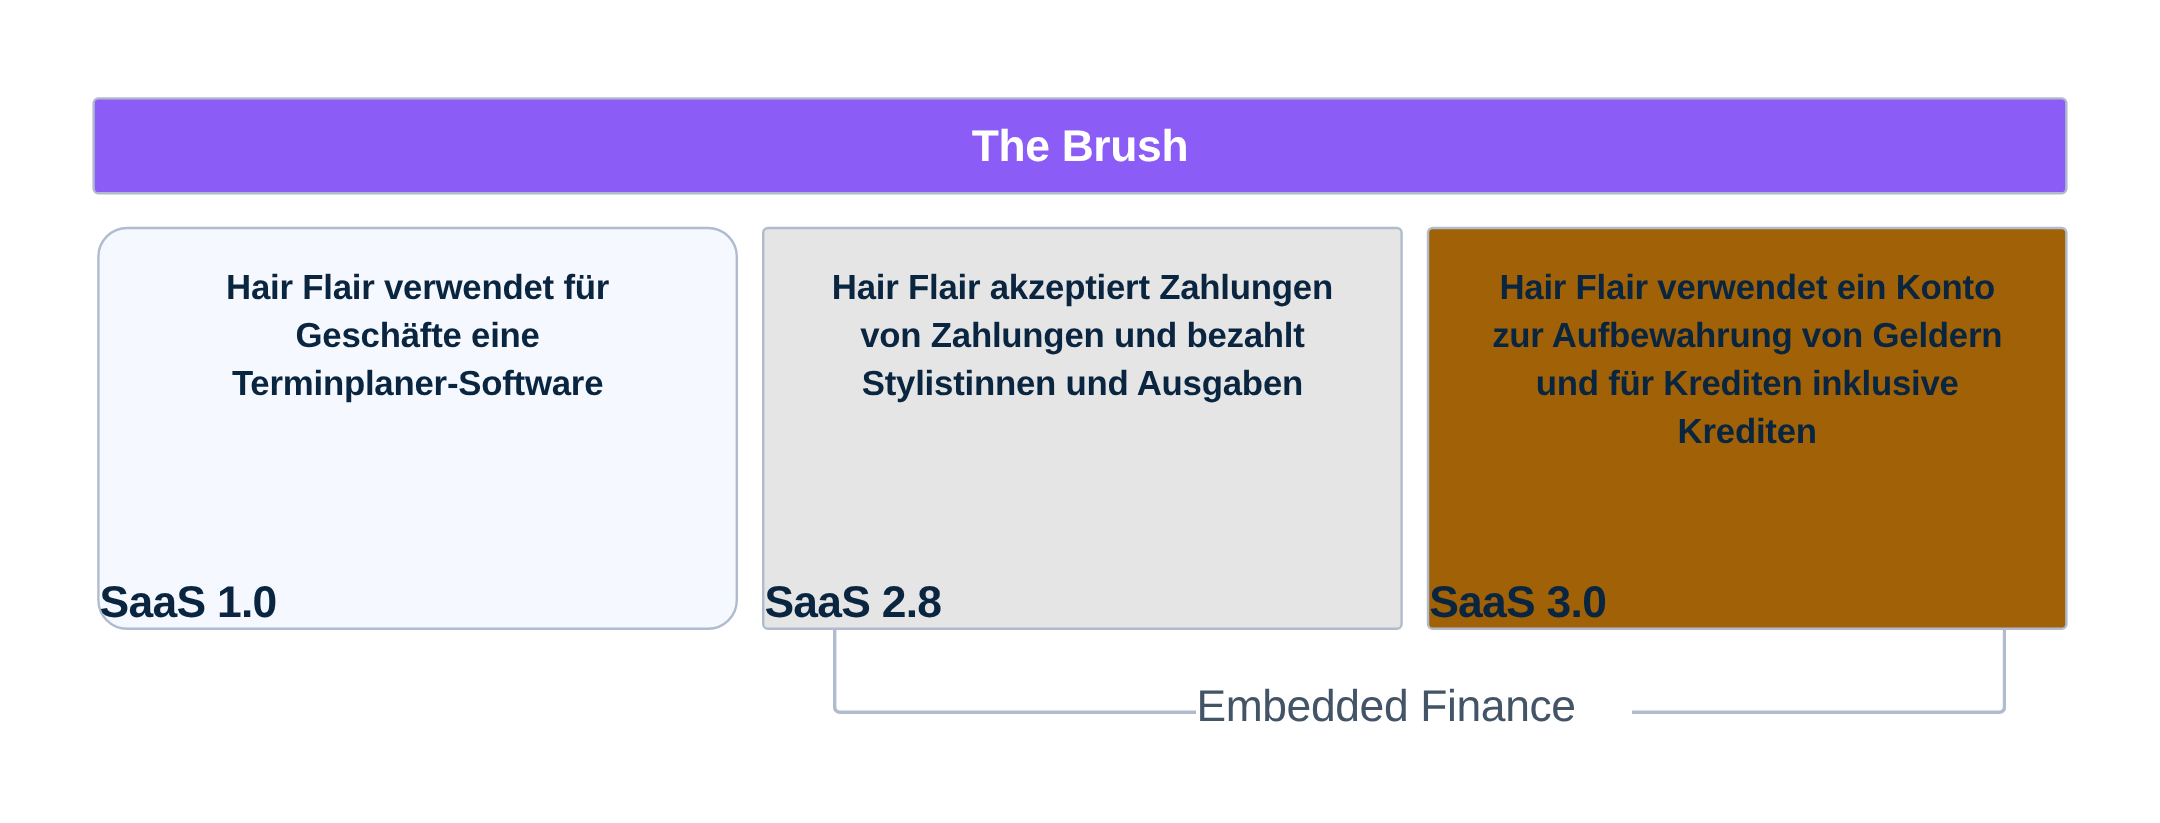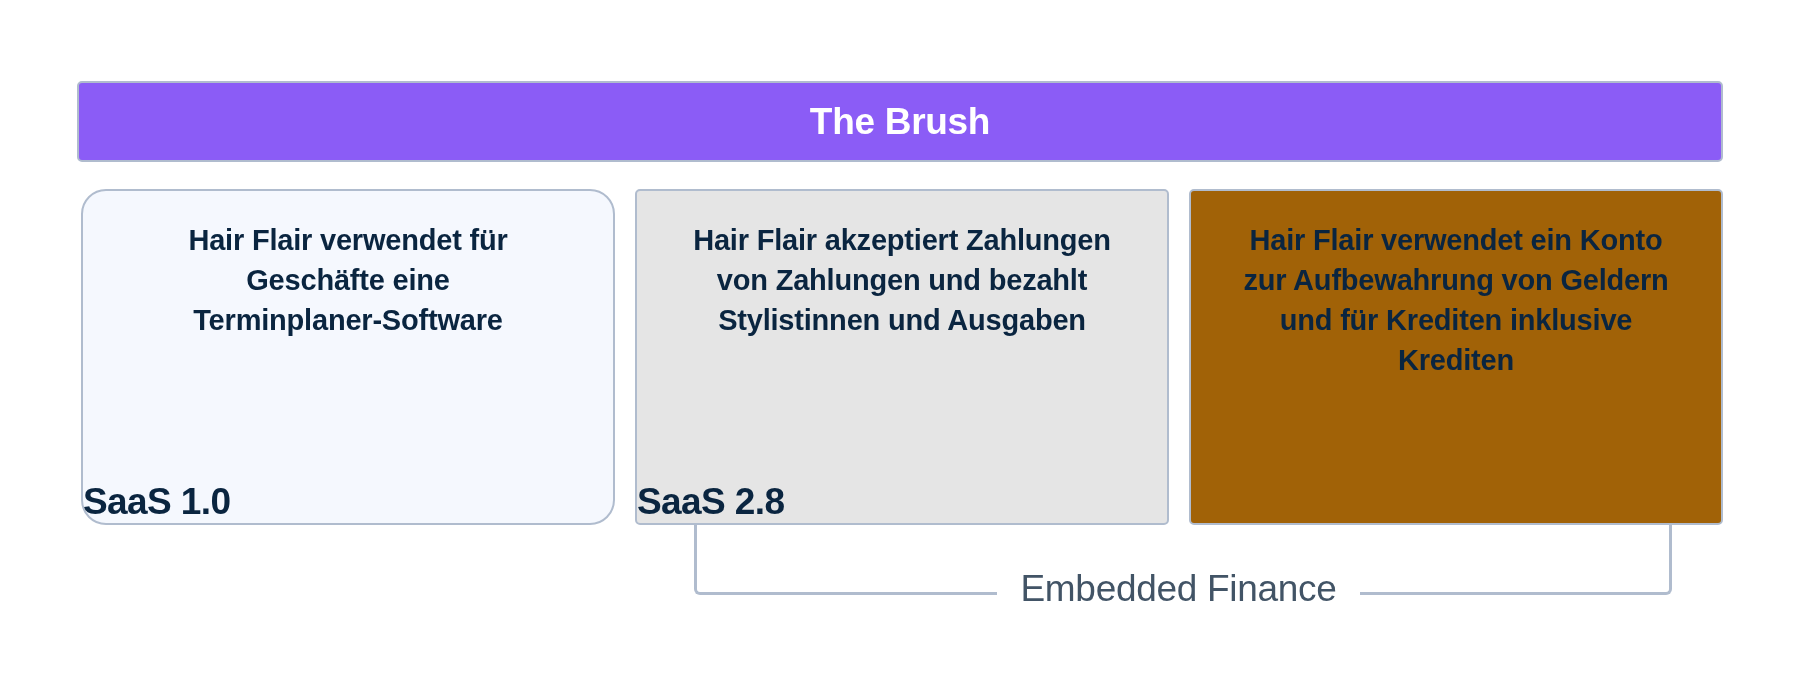--- a/index.html
+++ b/index.html
@@ -42,21 +42,21 @@
       box-sizing: border-box; border-left: 3px solid #B0BCCE; border-bottom: 3px solid #B0BCCE;
       border-bottom-left-radius: 6px;
     }
     .bracket-right {
       position: absolute; left: 1360px; top: 525px; width: 312px; height: 70px;
       box-sizing: border-box; border-right: 3px solid #B0BCCE; border-bottom: 3px solid #B0BCCE;
       border-bottom-right-radius: 6px;
     }
     .bracket-label {
       position: absolute; left: 997px; width: 363px; top: 568px;
-      text-align: center; font-size: 37px; color: #425466; letter-spacing: -0.3px;
+      text-align: left; font-size: 37px; color: #425466; letter-spacing: -0.3px;
     }
   </style>
 </head>
 <body>
 
 <div class="header">
   <span class="header-title">The Brush</span>
 </div>
 
 <div class="card card-1">
@@ -77,17 +77,18 @@
   <div class="card-title">SaaS 2.8</div>
 </div>
 
 <div class="card card-3">
   <div class="card-desc">
     <span class="ln">Hair Flair verwendet ein Konto</span>
     <span class="ln">zur Aufbewahrung von Geldern</span>
     <span class="ln">und für Krediten inklusive</span>
     <span class="ln">Krediten</span>
   </div>
+  <div class="card-title">SaaS 3.0</div>
 </div>
 
 <div class="bracket-left"></div>
 <div class="bracket-right"></div>
 <div class="bracket-label">Embedded Finance</div>
 
 </body></html>

